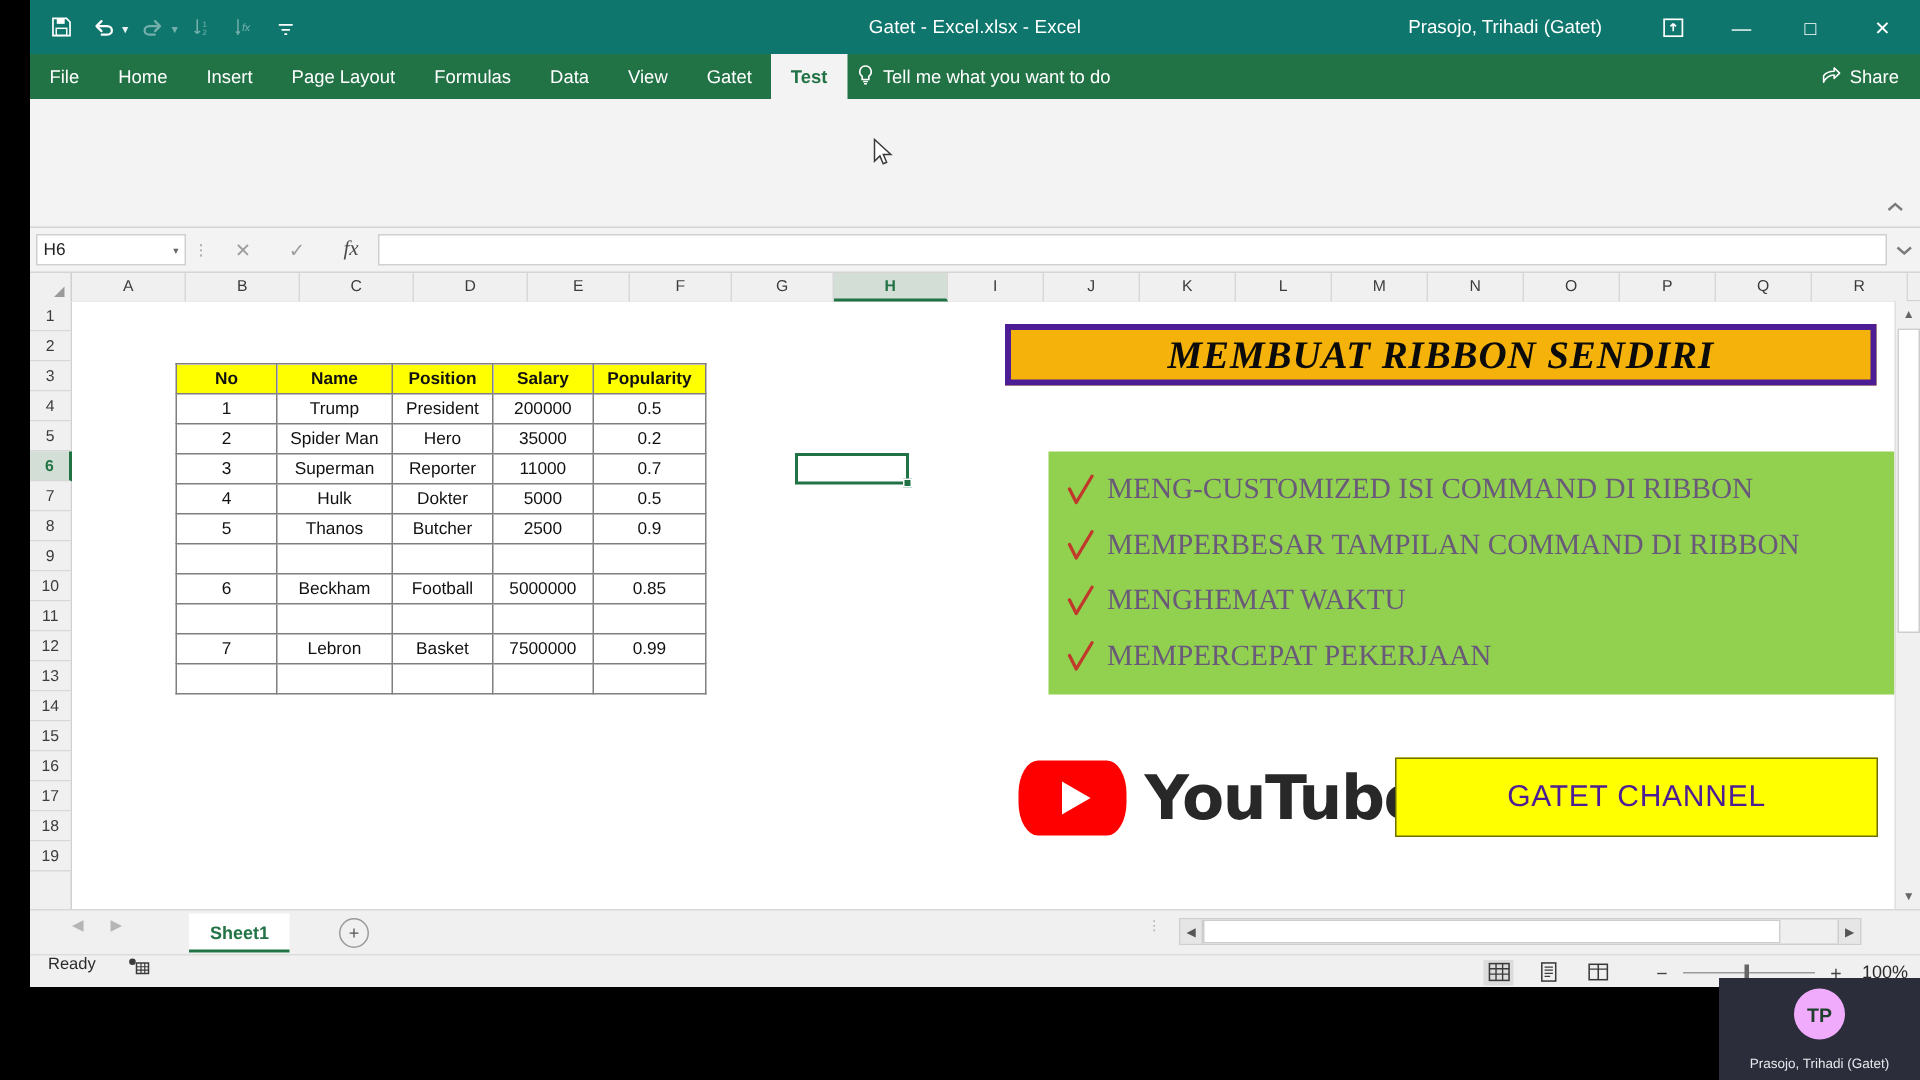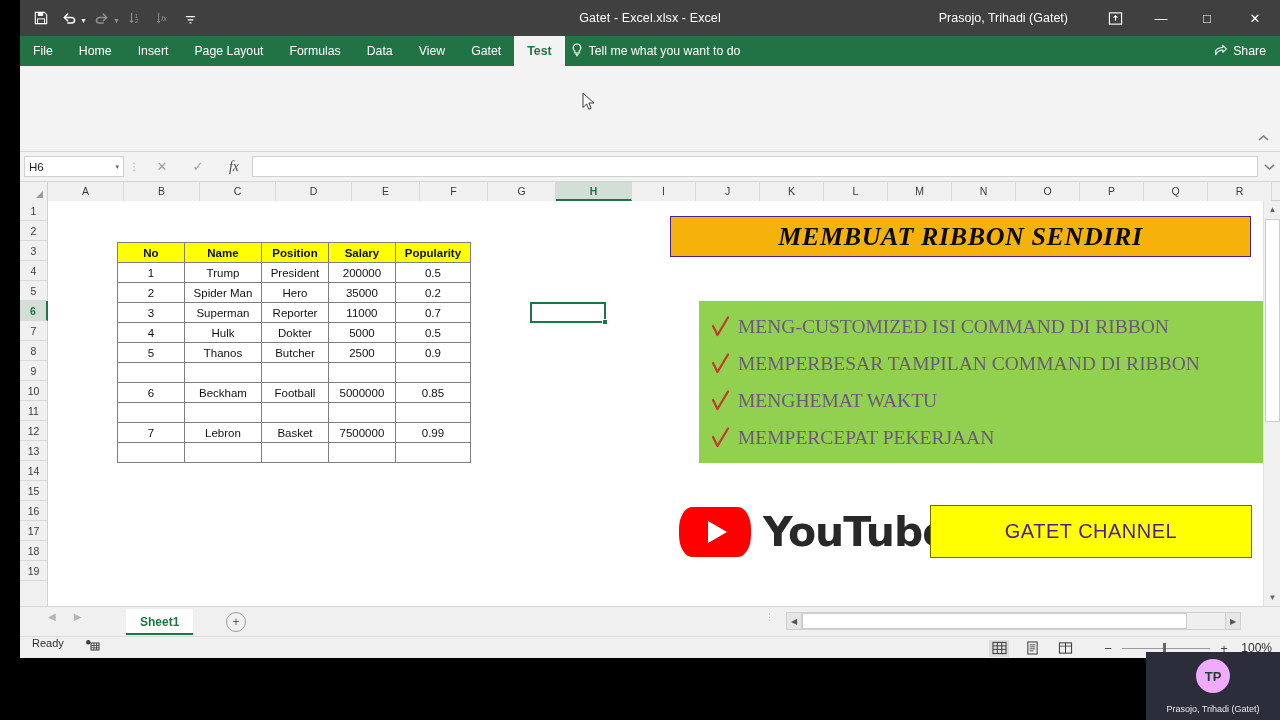--- a/index.html
+++ b/index.html
@@ -6,21 +6,21 @@
   html, body {
     width:1280px; height:720px; overflow:hidden;
     background:#000;
     font-family:"Liberation Sans", sans-serif;
   }
   #app { position:relative; width:1280px; height:720px; background:#000; }
 
   
   .titlebar{
     position:absolute; left:20px; top:0; width:1260px; height:36px;
-    background:#404040; color:#fff;
+    background:#0f766e; color:#fff;
   }
   .qat{ position:absolute; left:8px; top:0; height:36px; display:flex; align-items:center; gap:2px; }
   .qat .qbtn{ width:26px; height:26px; display:flex; align-items:center; justify-content:center;
     color:#fff; opacity:1; }
   .qat .qbtn.dim{ opacity:.42; }
   .qat .caret{ font-size:7px; margin-left:-4px; margin-top:4px; opacity:.9;}
   .title-text{
     position:absolute; left:0; top:0; width:1260px; height:36px; line-height:36px;
     text-align:center; font-size:12.5px; color:#fff; letter-spacing:.1px;
   }
@@ -133,21 +133,21 @@
   }
   .dtable td, .dtable th{
     border:1px solid #7f7f7f; height:20px; font-size:11.5px; color:#111;
     text-align:center; padding:0 2px; font-weight:400; overflow:hidden; white-space:nowrap;
   }
   .dtable th{ background:#ffff00; font-weight:700; }
   .dtable tr.blank td{ height:20px; }
 
   
   .banner{
-    position:absolute; background:#f5b20a; border:1px solid #4c1d95;
+    position:absolute; background:#f5b20a; border:4px solid #4c1d95;
     display:flex; align-items:center; justify-content:center;
   }
   .banner span{
     font-family:"Liberation Serif", serif; font-weight:700; font-style:italic;
     font-size:26px; color:#0b0b0b; letter-spacing:.6px; white-space:nowrap;
   }
 
   
   .greenbox{
     position:absolute; background:#92d050; padding:9px 10px 8px 12px;

